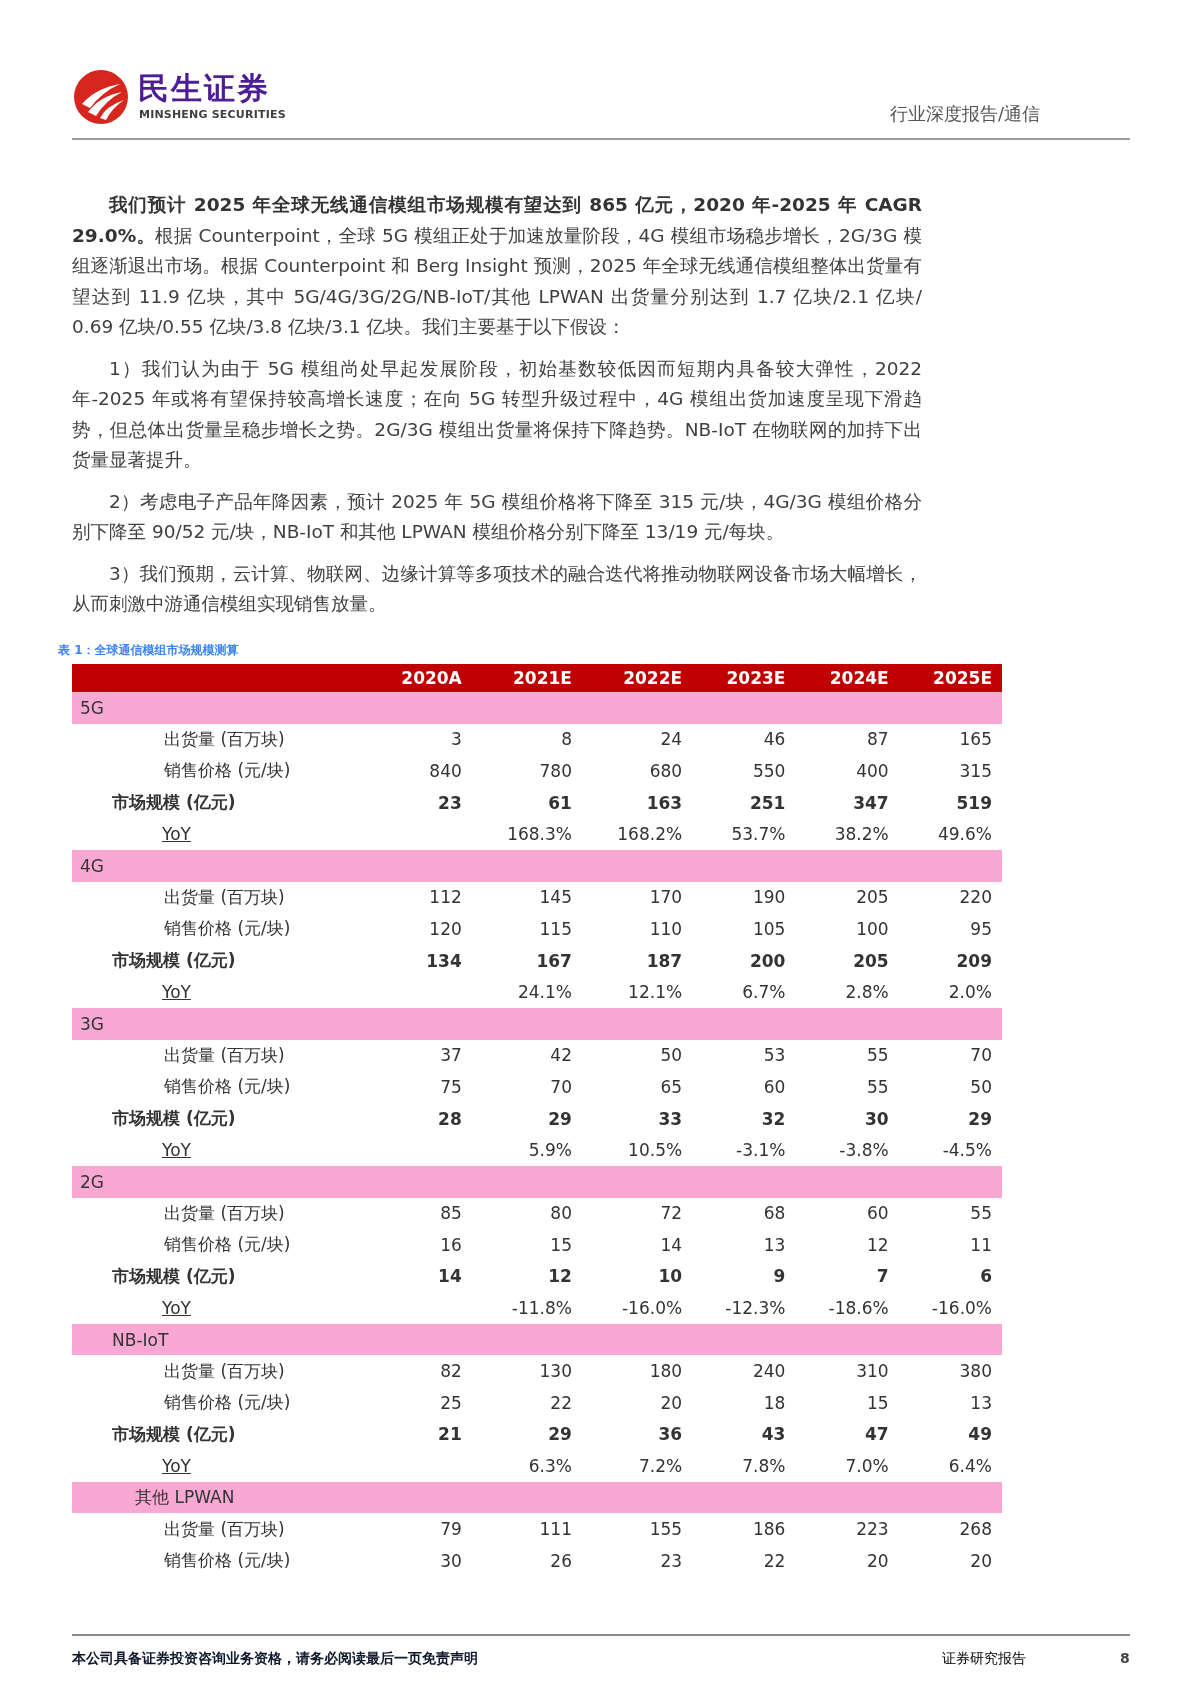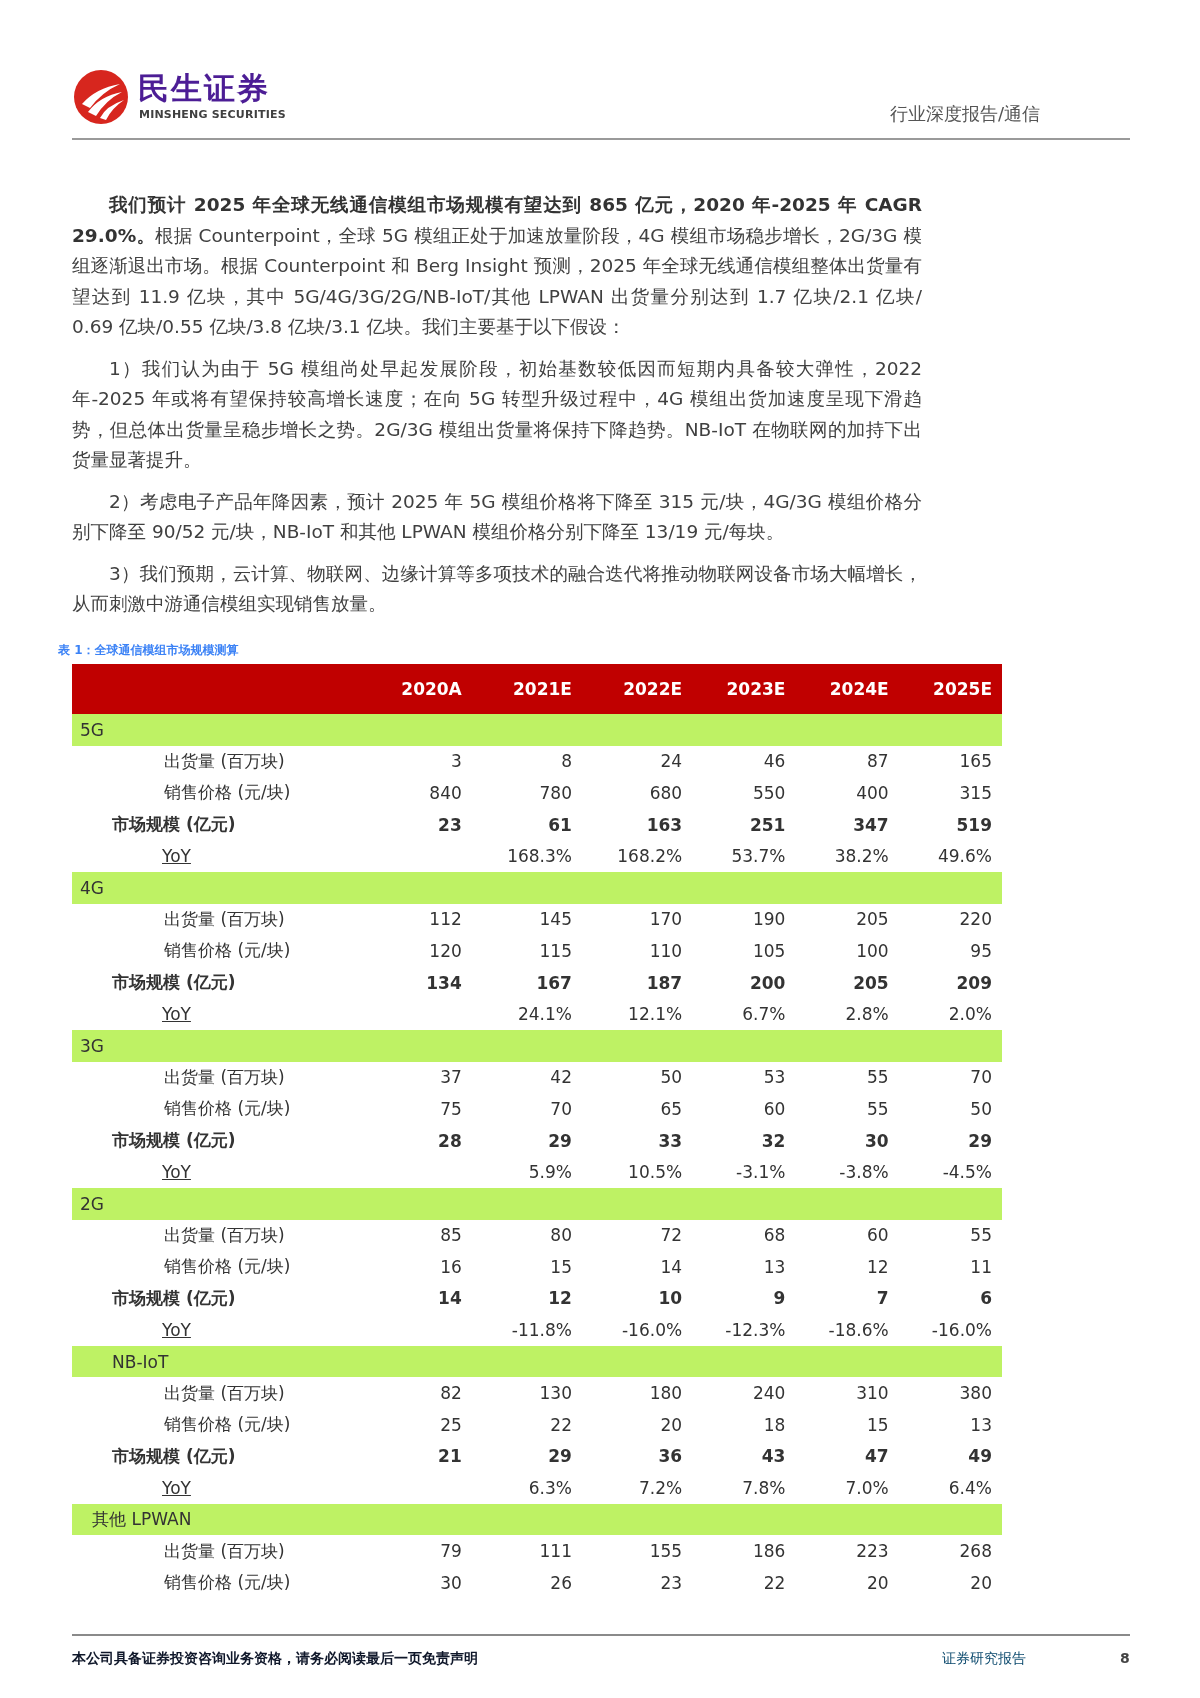--- a/index.html
+++ b/index.html
@@ -17,34 +17,34 @@
   .header-cat { position:absolute; right:90px; top:36px; font-size:18px; color:#555555; white-space:nowrap; }
   .header-rule { position:absolute; left:0; top:72px; width:1058px; height:2px; background:#9a9a9a; }
 
   .body-text { position:absolute; left:72px; top:190px; width:850px; font-size:18.5px; line-height:30.5px;
                color:#404040; text-align:justify; }
   .para { margin:0 0 11px 0; text-indent:37px; }
   .para b { color:#333; }
 
   .table-title { position:absolute; left:58px; top:642px; font-size:12px; font-weight:bold; color:#3b82f6; white-space:nowrap; }
   table.data { position:absolute; left:72px; top:664px; width:930px; border-collapse:collapse; font-size:17px; color:#333; }
-  table.data th { background:#c00000; color:#ffffff; font-weight:bold; height:50px; padding:0 10px 0 0; text-align:right; font-size:17px; }
+  table.data th { background:#c00000; color:#ffffff; font-weight:bold; height:28px; padding:0 10px 0 0; text-align:right; font-size:17px; }
   table.data th.blank { text-align:left; }
   table.data td { height:31.6px; padding:0 10px 0 0; text-align:right; white-space:nowrap; }
-  table.data tr.group td { background:#bef264; text-align:left; padding-left:8px; }
+  table.data tr.group td { background:#f9a8d4; text-align:left; padding-left:8px; }
   table.data td.lab { text-align:left; }
   table.data td.sub { padding-left:92px; }
   table.data td.tot { padding-left:40px; font-weight:bold; }
   table.data tr.total td { font-weight:bold; }
   table.data td.yoy { padding-left:90px;text-decoration:underline; }
   col.c0 { width:296px; }
 
   .footer-rule { position:absolute; left:72px; top:1634px; width:1058px; height:2px; background:#8a8a8a; }
   .footer-left { position:absolute; left:72px; top:1650px; font-size:14px; color:#0f172a; font-weight:bold; white-space:nowrap; }
-  .footer-mid { position:absolute; left:942px; top:1650px; font-size:14px; color:#0c4a6e; white-space:nowrap; }
+  .footer-mid { position:absolute; left:942px; top:1650px; font-size:14px; color:#000000; white-space:nowrap; }
   .footer-page { position:absolute; left:1120px; top:1650px; font-size:14px; color:#444; font-weight:bold; }
 </style>
 </head>
 <body>
 
 <div class="header">
   <div class="logo">
     <div class="logo-circle">
       <svg width="54" height="54" viewBox="0 0 54 54">
         <path d="M8 34 Q22 18 46 14 Q28 22 16 38 Z" fill="#ffffff"></path>
@@ -279,21 +279,21 @@
       <tr>
         <td class="lab yoy">YoY</td>
         <td></td>
         <td>6.3%</td>
         <td>7.2%</td>
         <td>7.8%</td>
         <td>7.0%</td>
         <td>6.4%</td>
       </tr>
       <tr class="group">
-        <td colspan="7" style="padding-left: 20px; margin-left: 28px;">其他 LPWAN</td>
+        <td colspan="7" style="padding-left: 63px; margin-left: 28px;">其他 LPWAN</td>
       </tr>
       <tr>
         <td class="lab sub">出货量 (百万块)</td>
         <td>79</td>
         <td>111</td>
         <td>155</td>
         <td>186</td>
         <td>223</td>
         <td>268</td>
       </tr>

